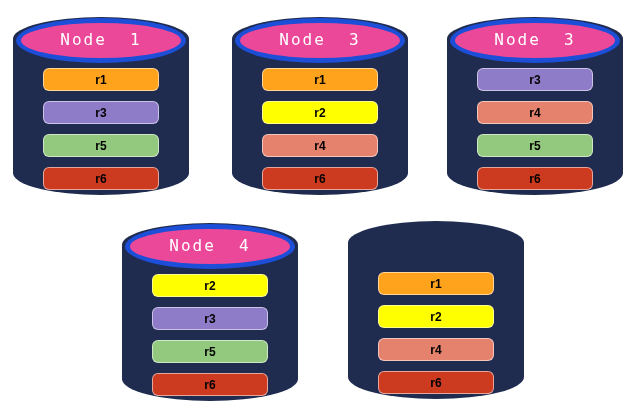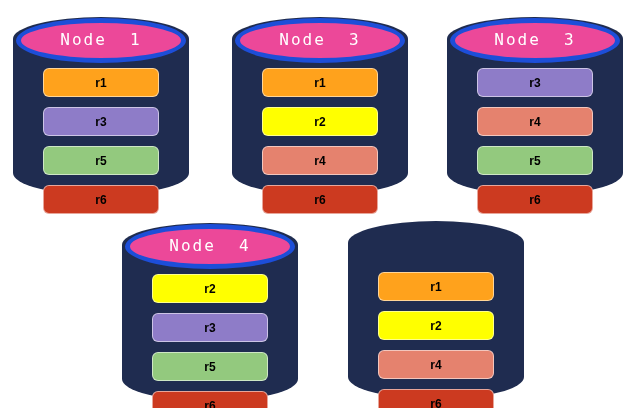--- a/index.html
+++ b/index.html
@@ -52,21 +52,21 @@
   }
   .bars {
     position: absolute;
     top: 51px;
     left: 50%;
     transform: translateX(-50%);
     width: 116px;
   }
   .bar {
     box-sizing: border-box;
-    height: 29px;
+    height: 23px;
     margin-bottom: 10px;
     border-radius: 6px;
     border: 1px solid rgba(255,255,255,0.55);
     display: flex;
     align-items: center;
     justify-content: center;
   }
   .bar-label {
     color: #000000;
     font-family: "Liberation Sans", sans-serif;

